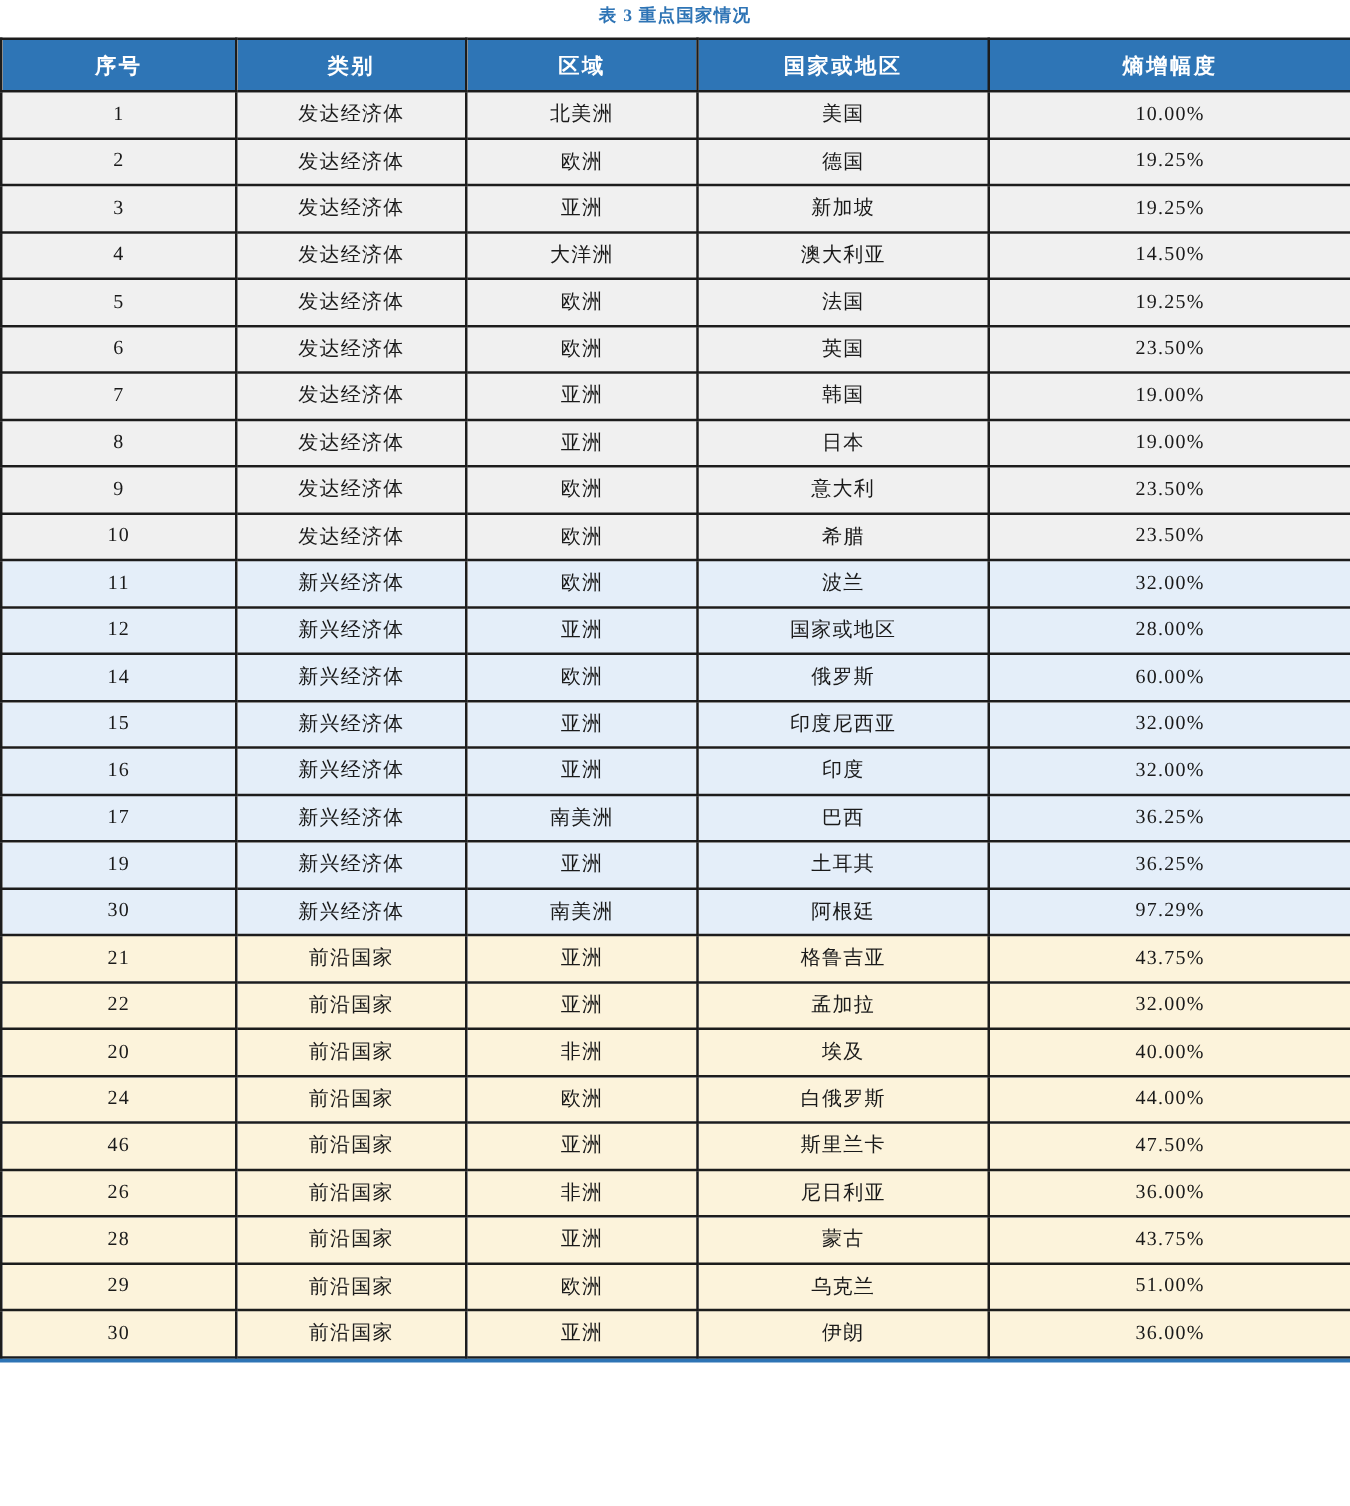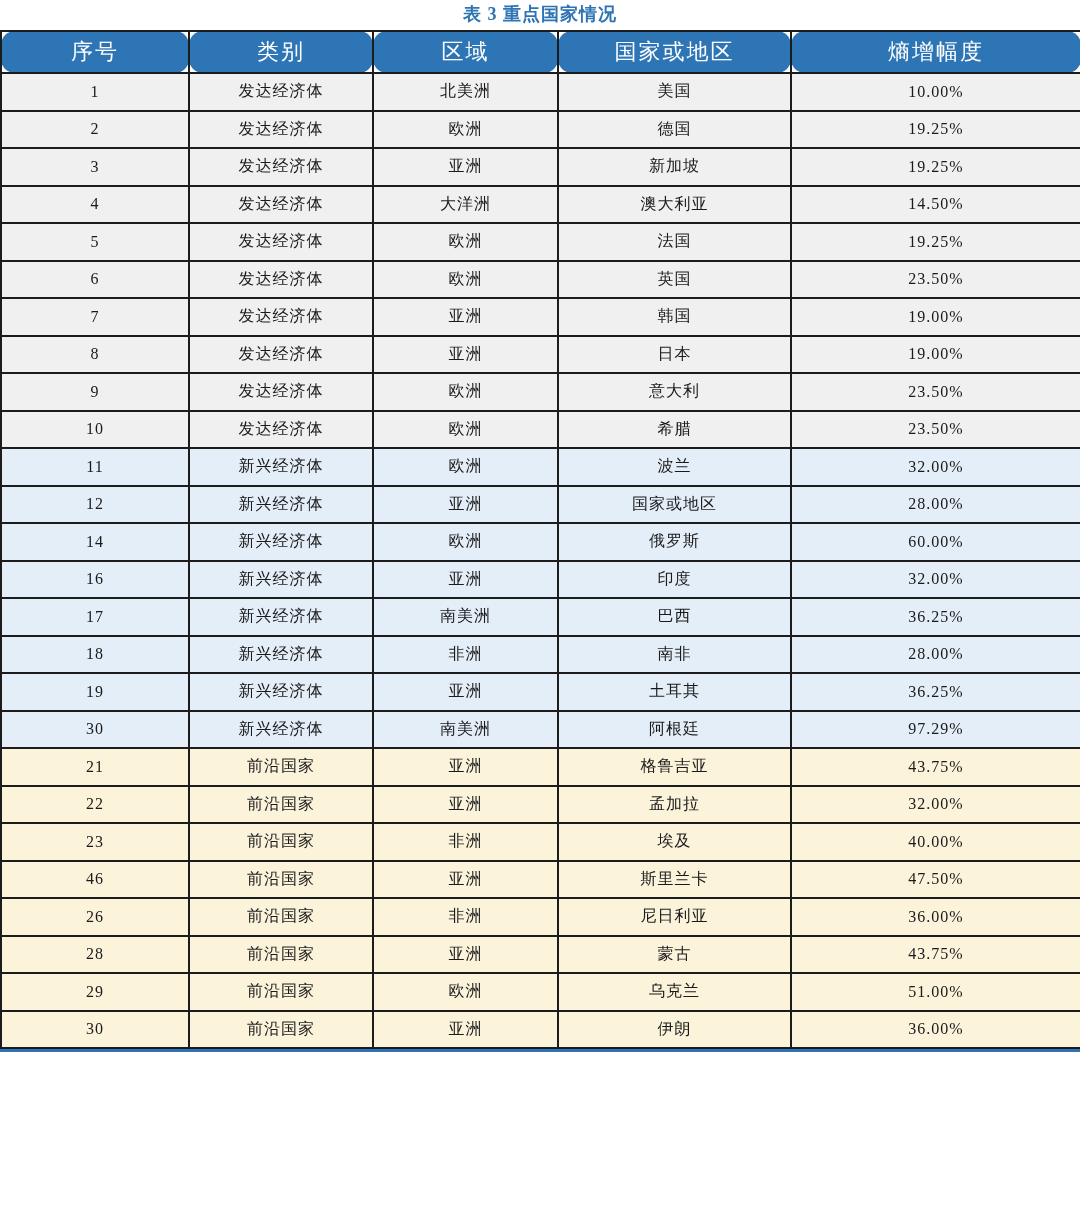--- a/index.html
+++ b/index.html
@@ -11,21 +11,21 @@
   .page {
     width: 1080px;
     height: 1205px;
     background: #ffffff;
     box-sizing: border-box;
   }
   .table-title {
     height: 30px;
     line-height: 28px;
     text-align: center;
-    font-size: 18px;
+    font-size: 14px;
     font-weight: bold;
     color: var(--title-color, #2E74B5);
     letter-spacing: 1px;
     border-radius: 11px;
   }
   table.country-table {
     width: 1080px;
     border-collapse: collapse;
     table-layout: fixed;
   }
@@ -34,24 +34,23 @@
     border: 2px solid var(--border-color, #1c1c1c);
     text-align: center;
     vertical-align: middle;
     overflow: hidden;
     white-space: nowrap;
   }
   table.country-table th {
     height: 38px;
     background: var(--header-bg, #2E75B6);
     color: var(--header-text, #ffffff);
-    font-size: 22px;
-    font-weight: normal;
+    font-size: 17px;
+    font-weight: bold;
     letter-spacing: 2px;
-    border-radius: 14px;
   }
   table.country-table td {
     height: 33.5px;
     font-size: 16px;
     color: #1a1a1a;
     letter-spacing: 1px;
   }
   tr.group-developed td { background: var(--developed-bg, #F0F0F0); }
   tr.group-emerging  td { background: var(--emerging-bg, #E4EEF9); }
   tr.group-frontier  td { background: var(--frontier-bg, #FCF3DB); }
@@ -171,41 +170,41 @@
           <td>28.00%</td>
         </tr>
         <tr class="group-emerging">
           <td>14</td>
           <td>新兴经济体</td>
           <td>欧洲</td>
           <td>俄罗斯</td>
           <td>60.00%</td>
         </tr>
         <tr class="group-emerging">
+          <td>15</td>
+          <td>新兴经济体</td>
+          <td>亚洲</td>
+          <td>印度尼西亚</td>
+          <td>32.00%</td>
+        </tr>
+        <tr class="group-emerging">
           <td>16</td>
           <td>新兴经济体</td>
           <td>亚洲</td>
           <td>印度</td>
           <td>32.00%</td>
         </tr>
         <tr class="group-emerging">
           <td>17</td>
           <td>新兴经济体</td>
           <td>南美洲</td>
           <td>巴西</td>
           <td>36.25%</td>
         </tr>
         <tr class="group-emerging">
-          <td>18</td>
-          <td>新兴经济体</td>
-          <td>非洲</td>
-          <td>南非</td>
-          <td>28.00%</td>
-        </tr>
-        <tr class="group-emerging">
           <td>19</td>
           <td>新兴经济体</td>
           <td>亚洲</td>
           <td>土耳其</td>
           <td>36.25%</td>
         </tr>
         <tr class="group-emerging">
           <td>30</td>
           <td>新兴经济体</td>
           <td>南美洲</td>
@@ -220,27 +219,34 @@
           <td>43.75%</td>
         </tr>
         <tr class="group-frontier">
           <td>22</td>
           <td>前沿国家</td>
           <td>亚洲</td>
           <td>孟加拉</td>
           <td>32.00%</td>
         </tr>
         <tr class="group-frontier">
-          <td>23</td>
+          <td>20</td>
           <td>前沿国家</td>
           <td>非洲</td>
           <td>埃及</td>
           <td>40.00%</td>
         </tr>
         <tr class="group-frontier">
+          <td>24</td>
+          <td>前沿国家</td>
+          <td>欧洲</td>
+          <td>白俄罗斯</td>
+          <td>44.00%</td>
+        </tr>
+        <tr class="group-frontier">
           <td>46</td>
           <td>前沿国家</td>
           <td>亚洲</td>
           <td>斯里兰卡</td>
           <td>47.50%</td>
         </tr>
         <tr class="group-frontier">
           <td>26</td>
           <td>前沿国家</td>
           <td>非洲</td>

